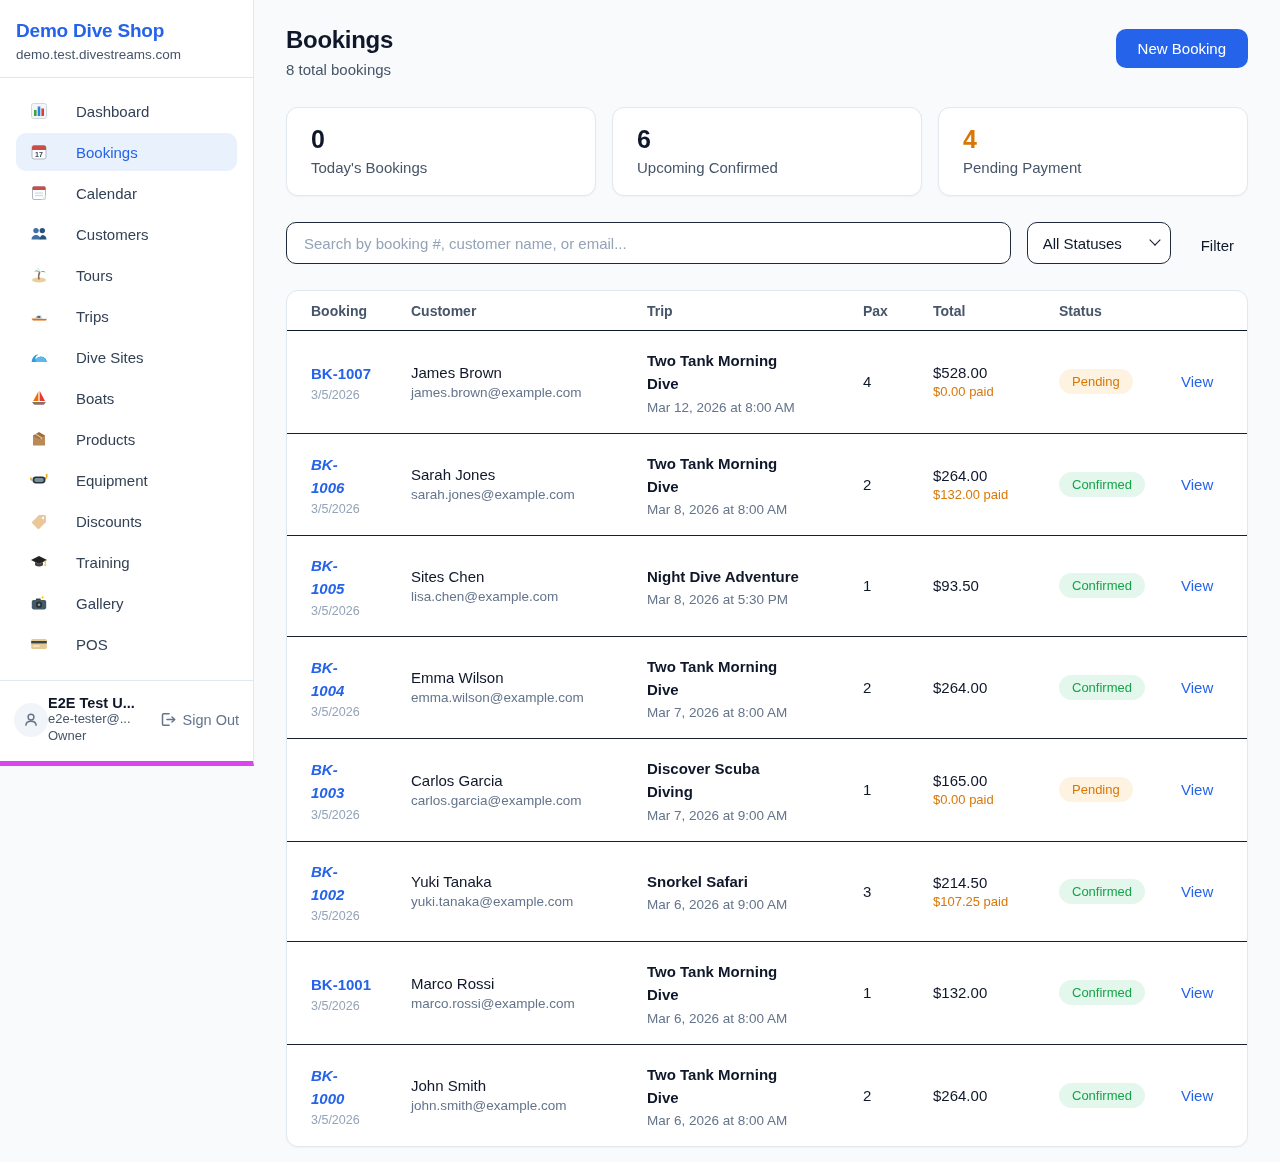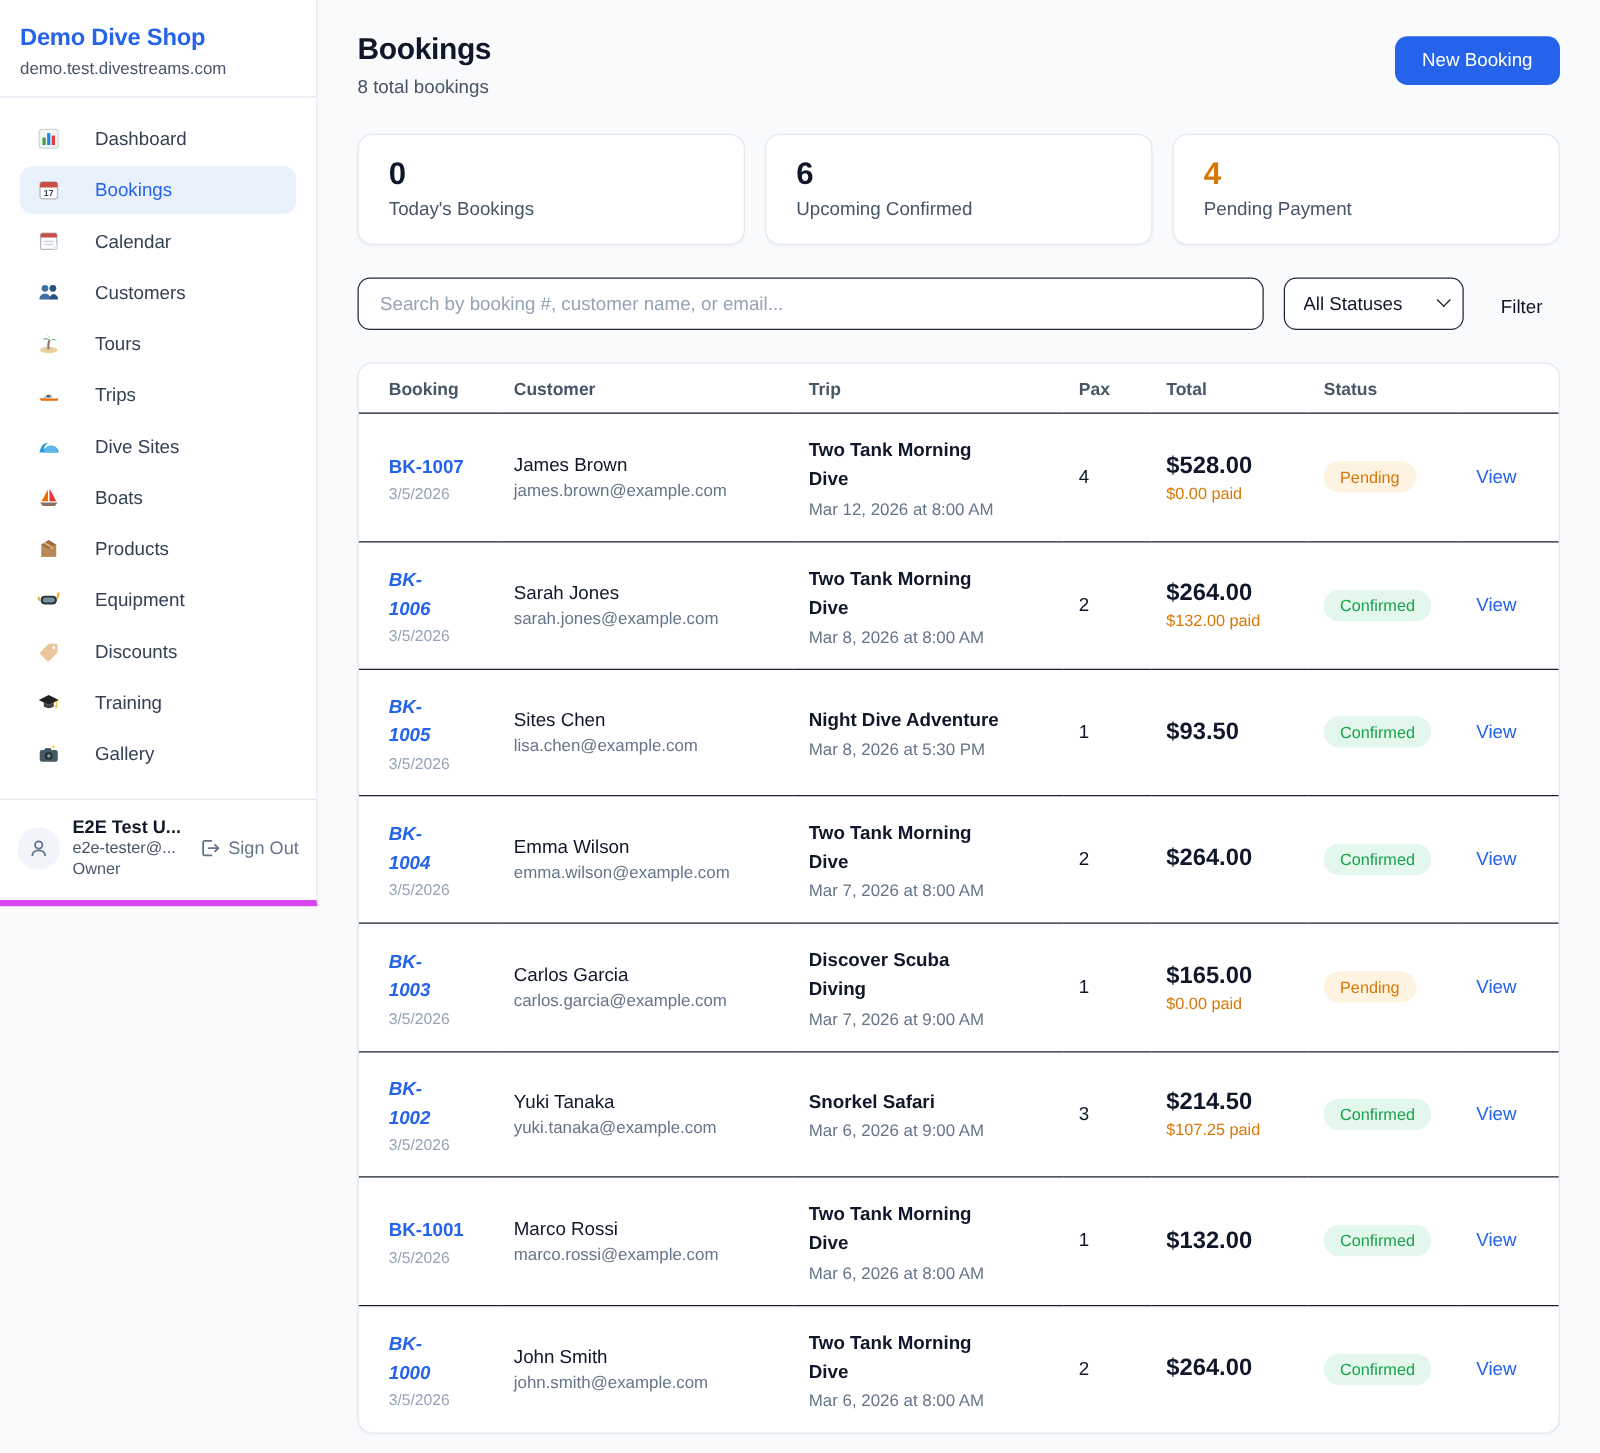--- a/index.html
+++ b/index.html
@@ -22,21 +22,21 @@
   .nav { list-style:none; padding:14px 16px; }
   .nav-item {
     display:flex; align-items:center; gap:28px;
     padding:10px 14px; margin-bottom:3px; border-radius:10px;
     font-size:15px; color:#334155; cursor:pointer;
   }
   .nav-item.active { background:#e9f1fc; color:#2563eb; font-weight:500; }
   .nav-icon { width:18px; height:18px; flex:0 0 18px; display:inline-block; }
   .user-section {
     border-top:1px solid #e2e8f0; padding:14px 14px 16px 14px;
-    display:flex; align-items:center; gap:10px;
+    display:flex; align-items:center; 
   }
   .avatar {
     width:34px; height:34px; border-radius:50%; background:#f1f5f9;
     display:flex; align-items:center; justify-content:center; flex:0 0 34px;
   }
   .user-info { min-width:0; flex:1; }
   .user-name { font-size:14.5px; font-weight:700; color:#0f172a; white-space:nowrap; }
   .user-email, .user-role { font-size:13px; color:#475569; line-height:1.3; white-space:nowrap; }
   .signout-btn {
     display:flex; align-items:center; gap:7px; background:none; border:none;
@@ -102,21 +102,21 @@
   .booking-id {
     color:#2563eb; font-weight:700; font-size:15px; text-decoration:none;
     display:inline-block; line-height:1.55;
   }
   .booking-id.id-narrow { width:44px;font-style:italic; }
   .booking-date { font-size:12.5px; color:#94a3b8; margin-top:3px; }
   .cust-name { font-size:15px; color:#0f172a; }
   .cust-email { font-size:13.5px; color:#64748b; margin-top:4px; }
   .trip-name { font-weight:600; font-size:15px; max-width:152px; line-height:1.55; }
   .trip-date { font-size:13.5px; color:#64748b; margin-top:4px; }
-  .total-amt { font-weight:700; font-size:19px; }
+  .total-amt { font-weight:400; font-size:15px; }
   .total-paid { font-size:13px; color:#d97706; margin-top:3px; max-width:84px; }
   .badge {
     display:inline-block; padding:5px 13px; border-radius:999px;
     font-size:13px; font-weight:500;
   }
   .badge-pending { background:#fdf3e0; color:#d97706; }
   .badge-confirmed { background:#e4f7ec; color:#16a34a; }
   .view-link { color:#2563eb; font-size:15px; font-weight:500; text-decoration:none; cursor:pointer; }
 </style>
 </head>
@@ -236,20 +236,28 @@
       </li>
       <li class="nav-item">
         <svg class="nav-icon" viewBox="0 0 18 18">
             <path d="M12.6 1.2 l0.6 1.6 1.6 0.6 -1.6 0.6 -0.6 1.6 -0.6 -1.6 -1.6 -0.6 1.6 -0.6 z" fill="#ffd54f"></path>
             <rect x="5.8" y="4.6" width="5" height="2.4" rx="0.8" fill="#37474f"></rect>
             <rect x="1.8" y="6" width="14.4" height="9.4" rx="1.8" fill="#455a64"></rect>
             <circle cx="9" cy="10.7" r="3.1" fill="#263238"></circle>
             <circle cx="9" cy="10.7" r="1.3" fill="#90a4ae"></circle>
           </svg>
         <span>Gallery</span>
+      </li>
+      <li class="nav-item">
+        <svg class="nav-icon" viewBox="0 0 18 18">
+            <rect x="1.2" y="4" width="15.6" height="10" rx="1.5" fill="#e6c992"></rect>
+            <rect x="1.2" y="6" width="15.6" height="2.4" fill="#37474f"></rect>
+            <rect x="3" y="10.4" width="6.5" height="1.3" fill="#f7f1df"></rect>
+          </svg>
+        <span>POS</span>
       </li>
     </ul>
 
     <div class="user-section">
       <div class="avatar">
         <svg width="18" height="18" viewBox="0 0 16 16" fill="none" stroke="#64748b" stroke-width="1.3">
             <circle cx="8" cy="5.4" r="2.6"></circle>
             <path d="M3.4 13.2 c0-2.6 2-4.1 4.6-4.1 s4.6 1.5 4.6 4.1"></path>
           </svg>
       </div>

